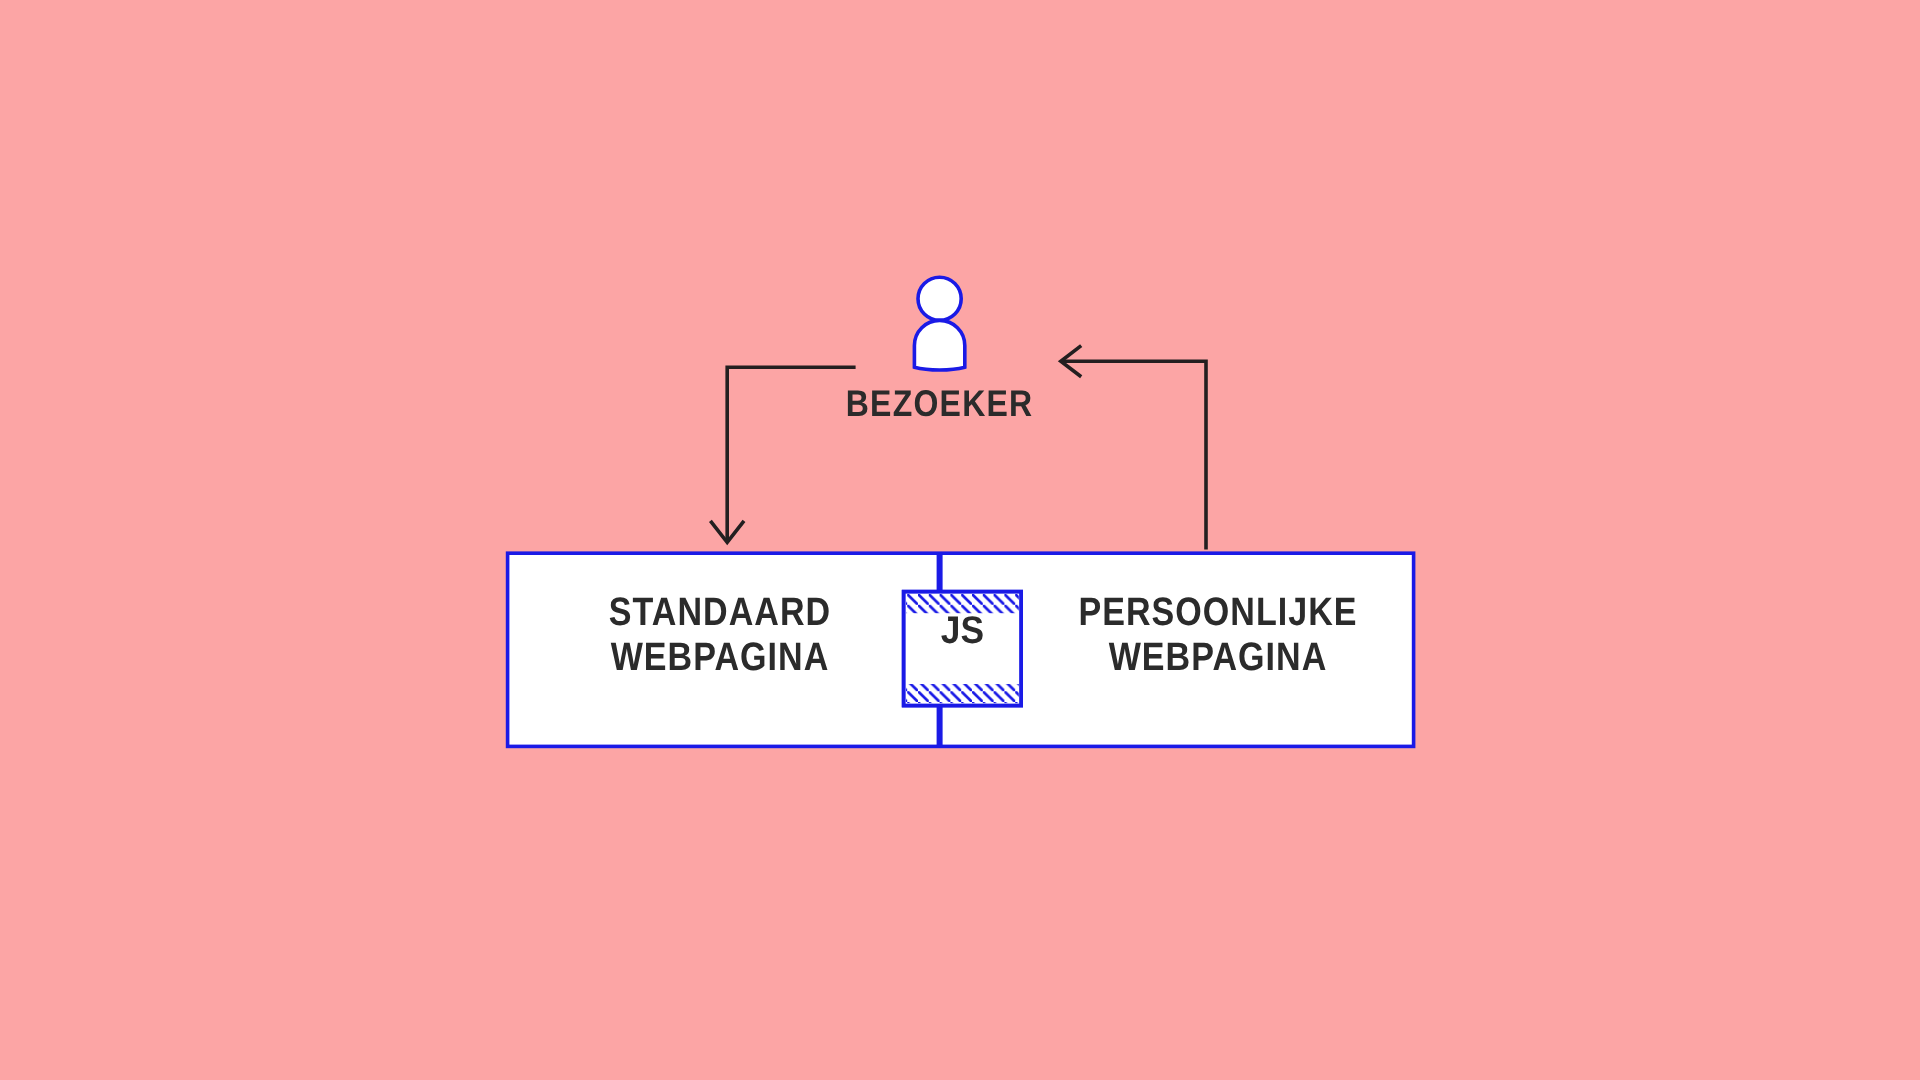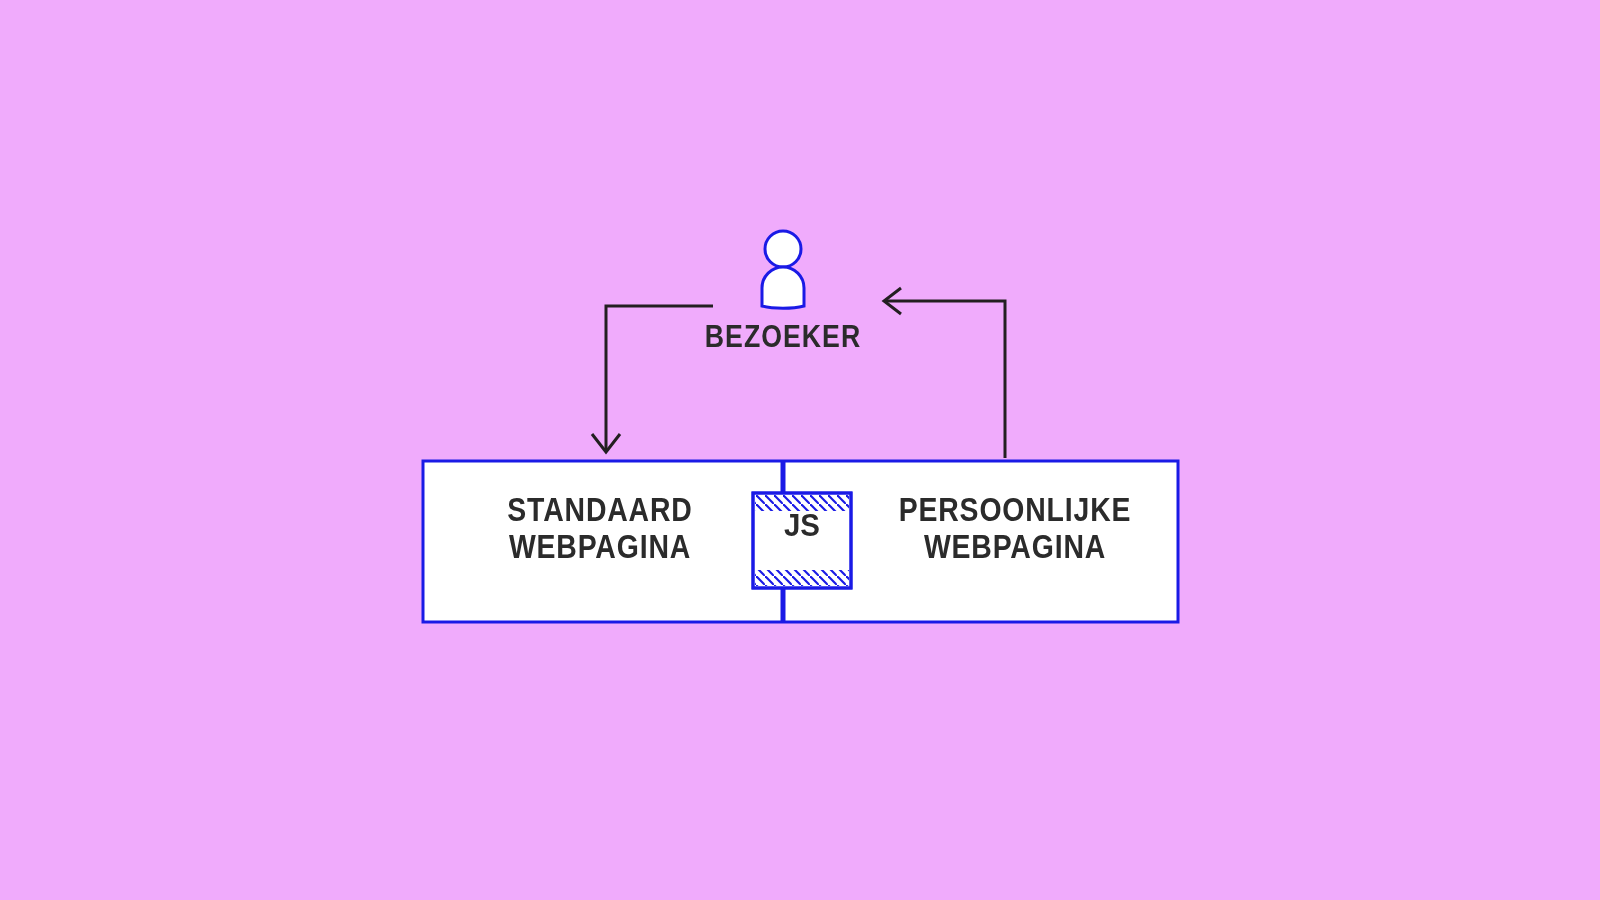--- a/index.html
+++ b/index.html
@@ -10,21 +10,21 @@
   body {
     width: 1600px;
     height: 900px;
     overflow: hidden;
     font-family: "Liberation Sans", sans-serif;
   }
   #diagram-root {
     position: relative;
     width: 1600px;
     height: 900px;
-    background: #f0abfc;
+    background: #fca5a5;
   }
   #diagram-svg {
     position: absolute;
     left: 0;
     top: 0;
     width: 1600px;
     height: 900px;
   }
   .lbl {
     position: absolute;

